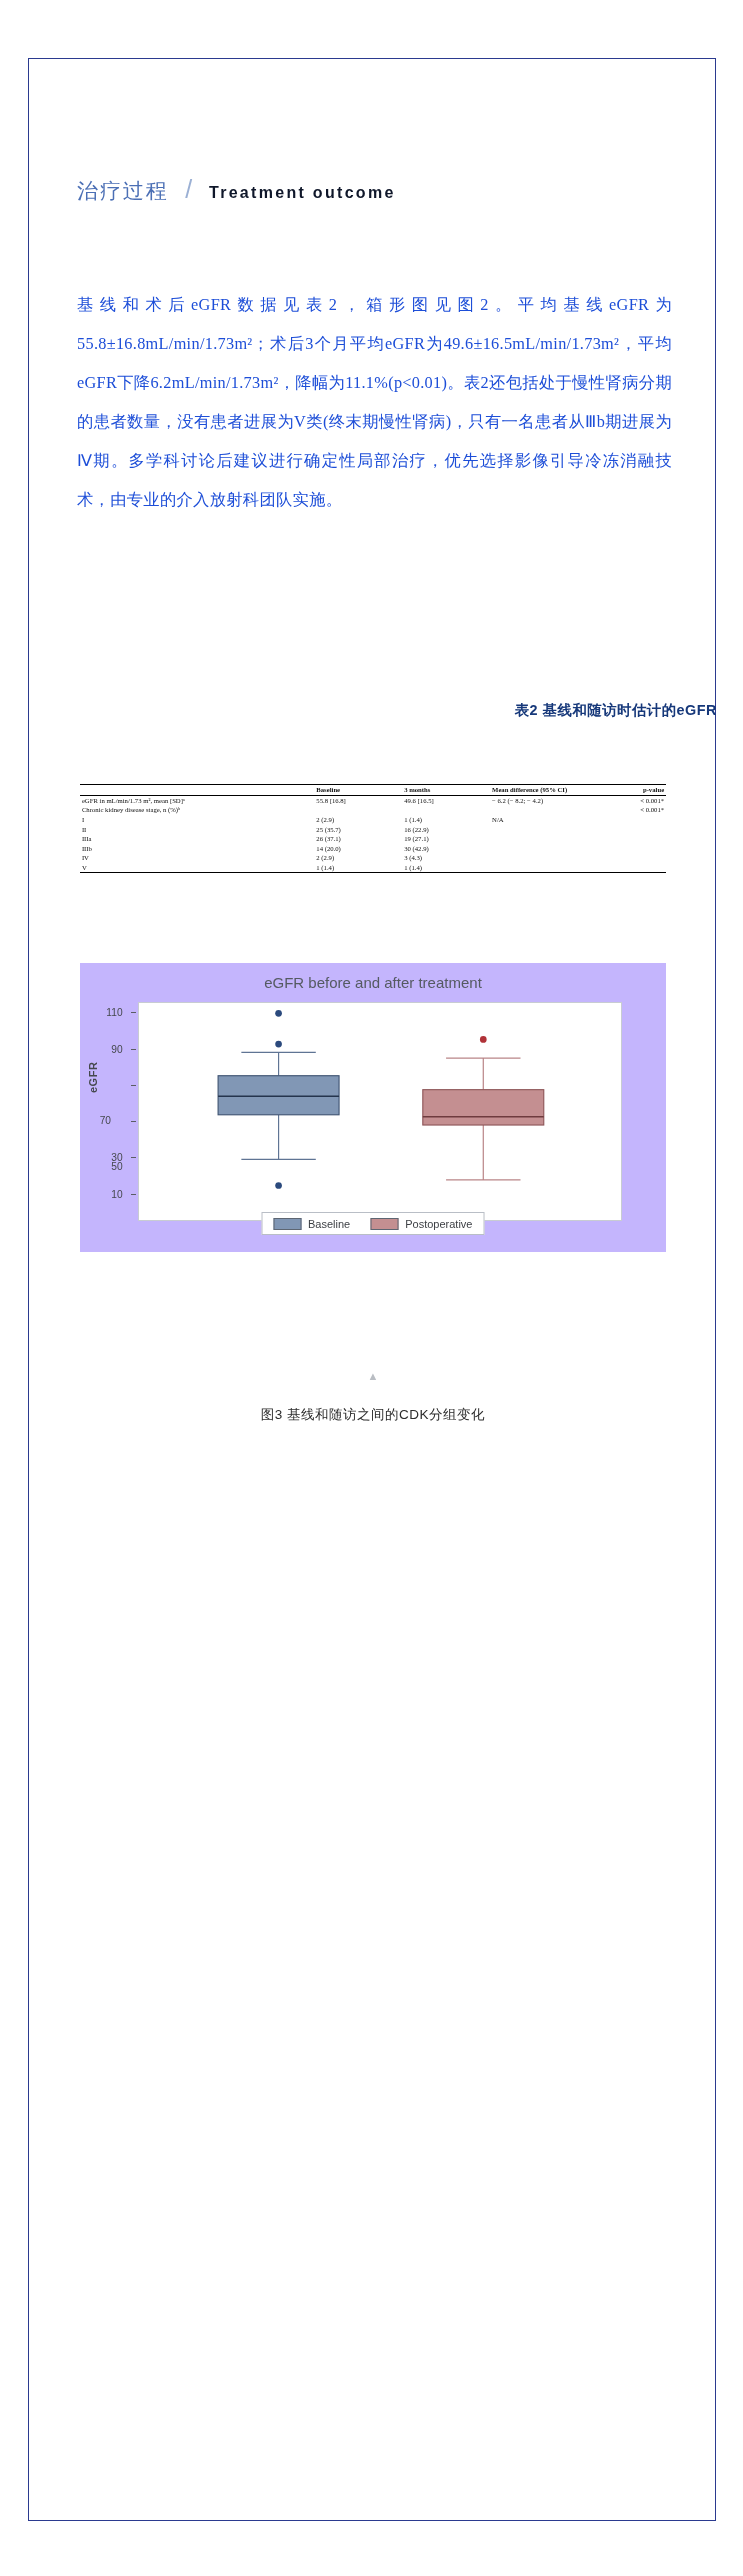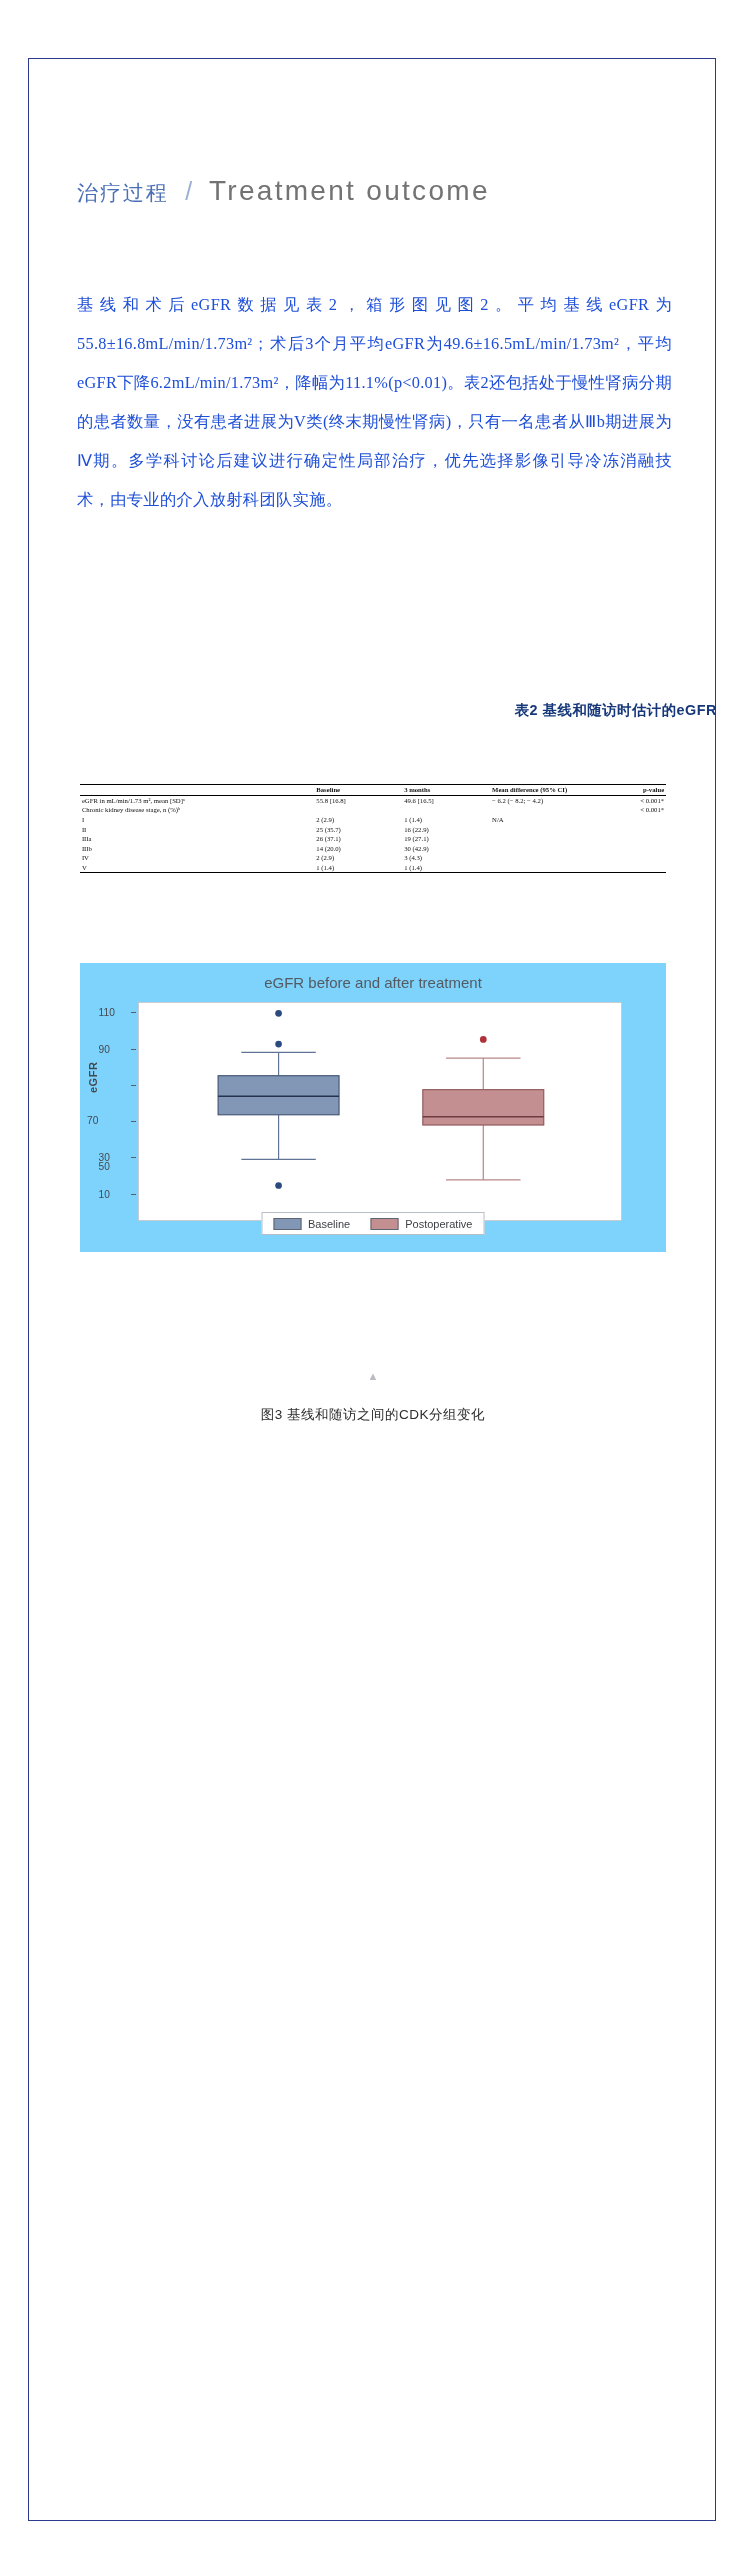--- a/index.html
+++ b/index.html
@@ -38,24 +38,24 @@
     font-weight: normal;
     color: #4b6fb5;
     letter-spacing: 1.9px;
   }
   .header-slash {
     font-size: 25px;
     color: #9bb0d4;
     font-weight: 300;
   }
   .header-en {
-    font-size: 28px;
-    color: #737373;
+    font-size: 16px;
+    color: #0f172a;
     letter-spacing: 2.3px;
-    font-weight: 400;
+    font-weight: 700;
   }
   
   .body-text {
     position: absolute;
     left: 48px;
     top: 226px;
     width: 595px;
     font-size: 16.3px;
     line-height: 39px;
     color: #1d4ed8;
@@ -114,21 +114,21 @@
   .col-b { width: 15%; }
   .col-c { width: 20%; }
   .col-d { width: 10%; }
   
   .chart-box {
     position: absolute;
     left: 51px;
     top: 904px;
     width: 586px;
     height: 289px;
-    background: #7dd3fc;
+    background: #c4b5fd;
   }
   .chart-title {
     position: absolute;
     top: 11px;
     left: 0;
     width: 100%;
     text-align: center;
     font-size: 15px;
     color: #555a62;
   }
@@ -151,20 +151,21 @@
     font-size: 11px;
     font-weight: bold;
     color: #45484d;
     letter-spacing: 0.5px;
   }
   .ytick {
     position: absolute;
     right: 0;
     font-size: 10.2px;
     color: #45484d;
+    text-align: right;
     width: 24px;
     transform: translateY(-50%);
   }
   .ytick-mark {
     position: absolute;
     width: 4.6px;
     height: 0.9px;
     background: #5a5d63;
   }
   .legend {

